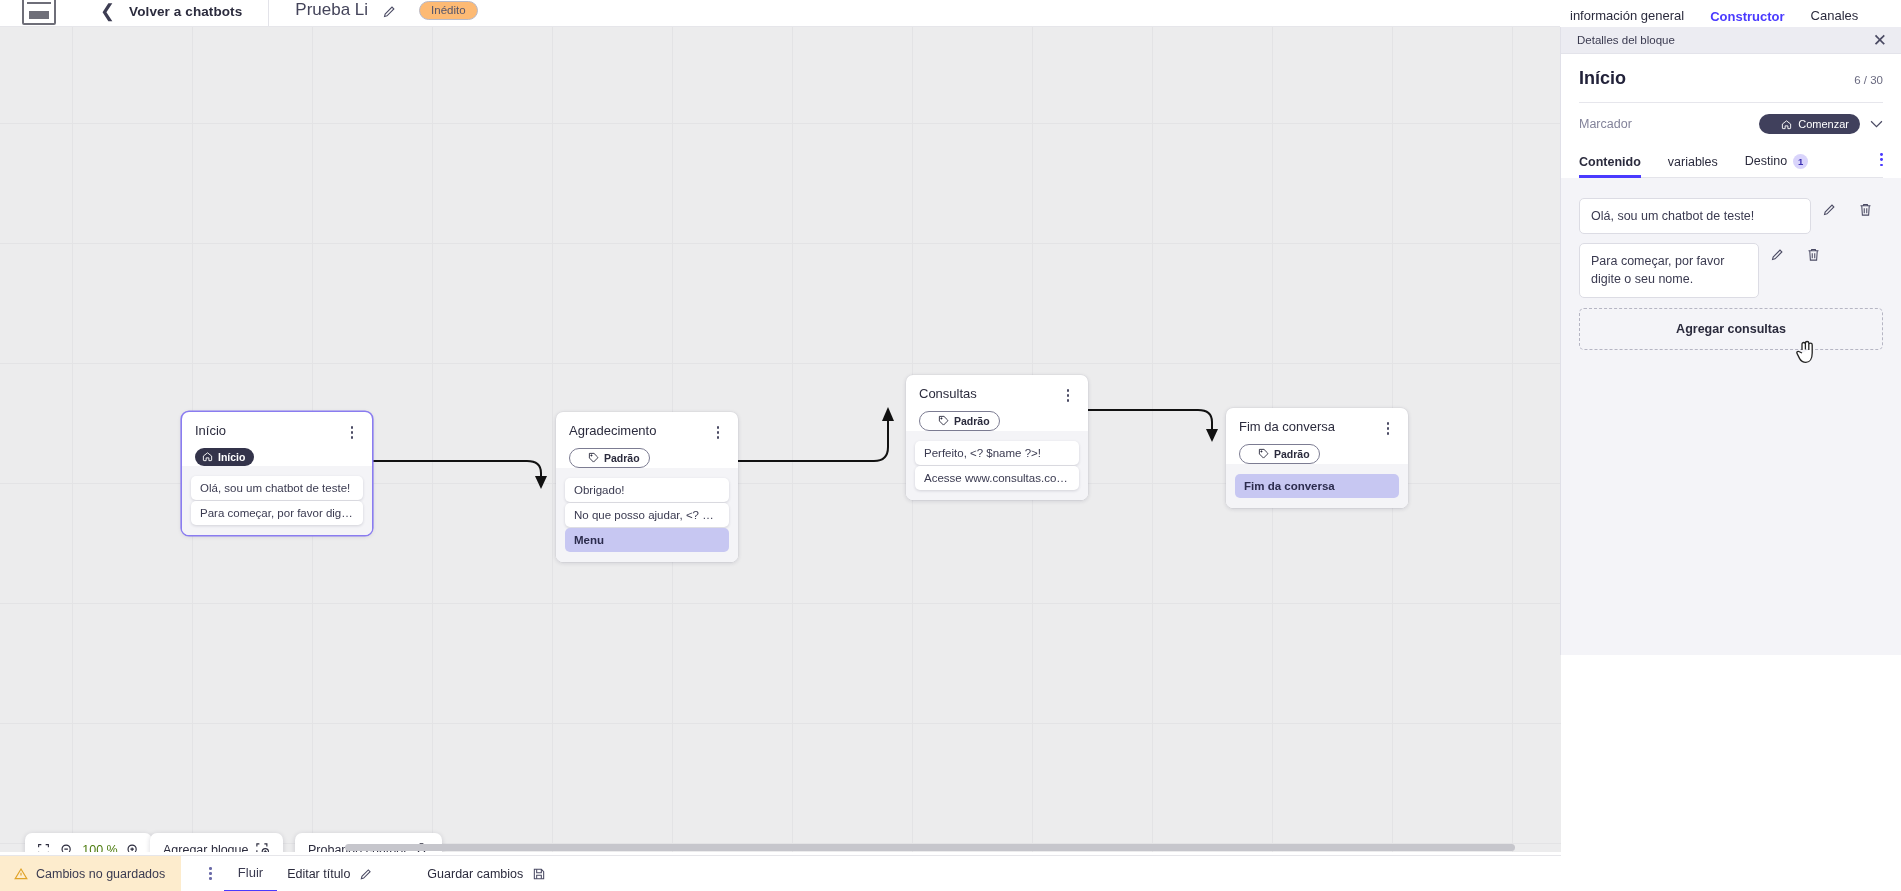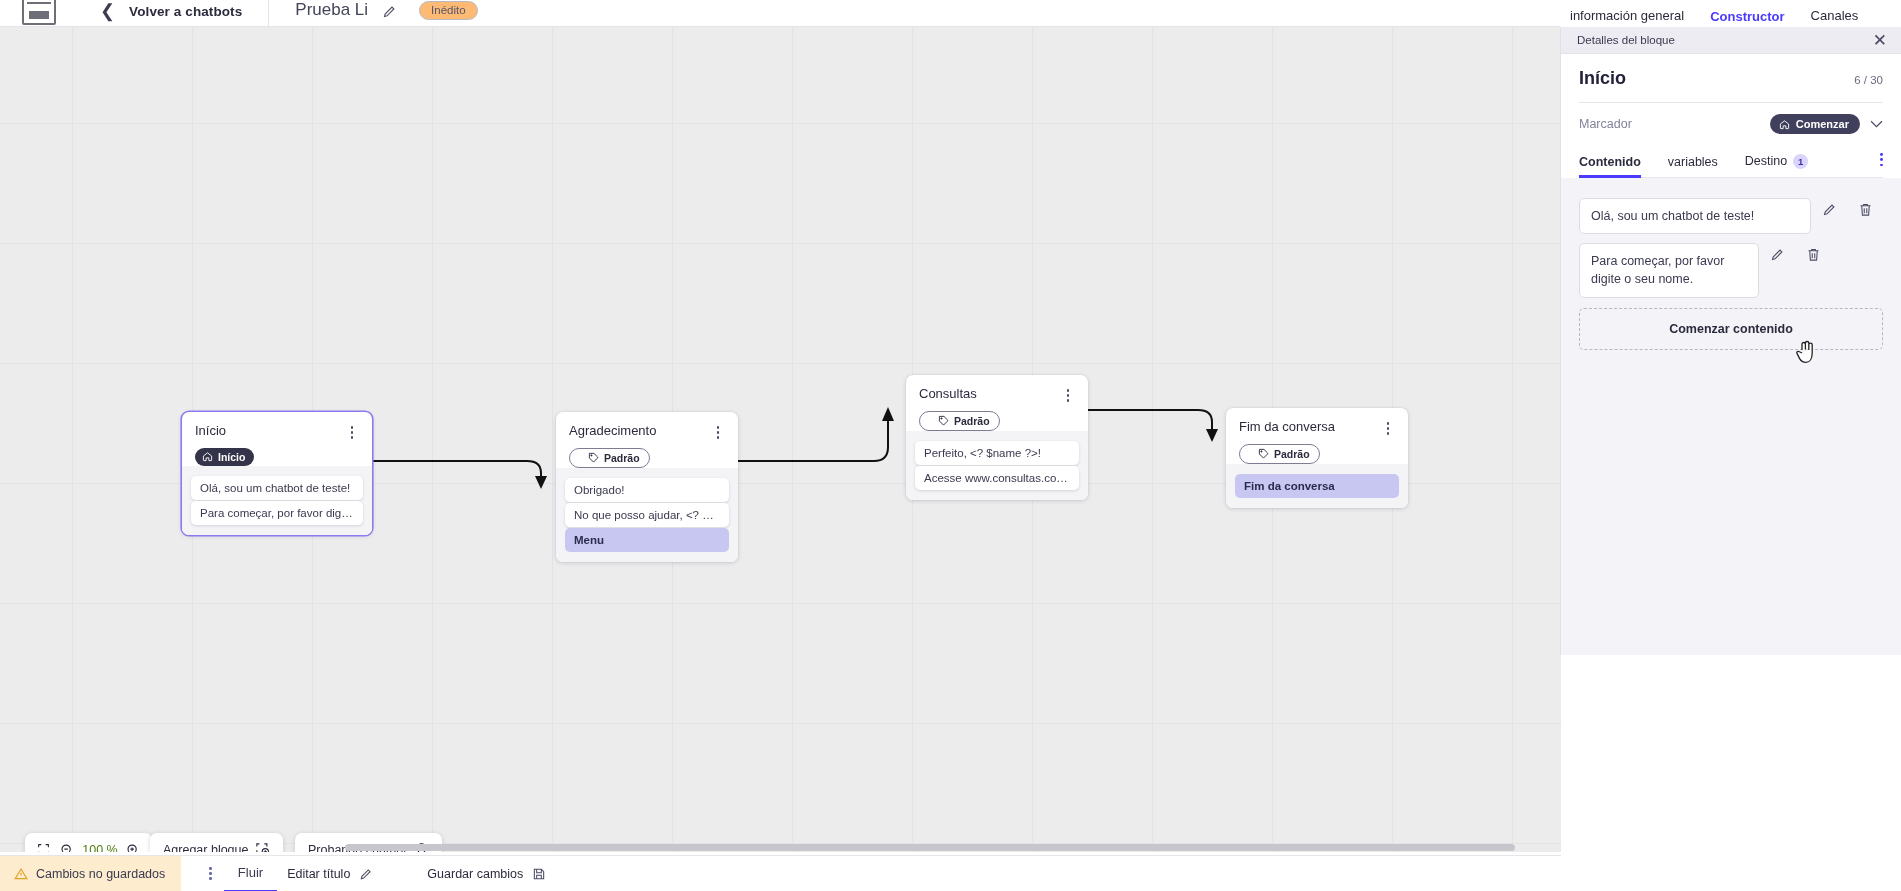--- a/index.html
+++ b/index.html
@@ -178,22 +178,22 @@
   .panel-count { font-size: 11.5px; color: #6a6a80; }
   .panel-hr { height:1px; background:#e6e6ec; margin-top: 13px;}
   .marker-row {
     display:flex; align-items:center; justify-content:space-between;
     padding: 11px 0 10px 0;
   }
   .marker-label { font-size: 12.5px; color: #83839a; }
   .marker-right { display:flex; align-items:center; gap:10px; }
   .chip-dark {
     display:inline-flex; align-items:center; gap:6px;
-    background:#40405c; color:#fff; font-size:11px; font-weight:700;
-    padding:4px 11px 4px 9px; border-radius:11px;
+    background:#40405c; color:#fff; font-size:11px; font-weight:400;
+    padding:4px 11px 4px 22px; border-radius:11px;
   }
   .chev-down { color:#4a4a63; font-size:11px; }
   .tabs-row {
     display:flex; align-items:center; gap: 27px; border-bottom:1px solid #e4e4ea;
     padding-top: 4px; position: relative;
   }
   .ptab { font-size:12.5px; color:#2b2b3d; padding: 6px 0 8px; cursor:pointer; position:relative;}
   .ptab.active { font-weight:700; }
   .ptab.active::after {
     content:""; position:absolute; left:0; right:0; bottom:-1px; height:2.5px; background:#4a3aff;
@@ -522,21 +522,21 @@
             </svg>
         </span>
         <span class="act">
           <svg width="15" height="15" viewBox="0 0 24 24" fill="none" stroke="#4a4a63" stroke-width="1.7">
               <path d="M4 6h16M9 6V4h6v2M6 6l1 15h10l1-15M10 10v8M14 10v8"></path>
             </svg>
         </span>
       </div>
     </div>
 
-    <div class="add-content">Comenzar contenido</div>
+    <div class="add-content">Agregar consultas</div>
   </div>
 </div>
 
 <div class="cursor-hand">
   <svg width="22" height="26" viewBox="0 0 22 26">
     <path d="M7 10V4.2a1.7 1.7 0 0 1 3.4 0V9.6M10.4 9.6V3.2a1.7 1.7 0 0 1 3.4 0v6.4M13.8 10V4.8a1.7 1.7 0 0 1 3.4 0V13c0 5.4-2.3 9.4-6.3 9.4-3.6 0-5-1.4-6.4-4L2 13.4c-.6-1.2.5-2.4 1.8-1.9L7 13" fill="#fff" stroke="#222" stroke-width="1.3" stroke-linejoin="round"></path>
   </svg>
 </div>
 
 </body></html>

